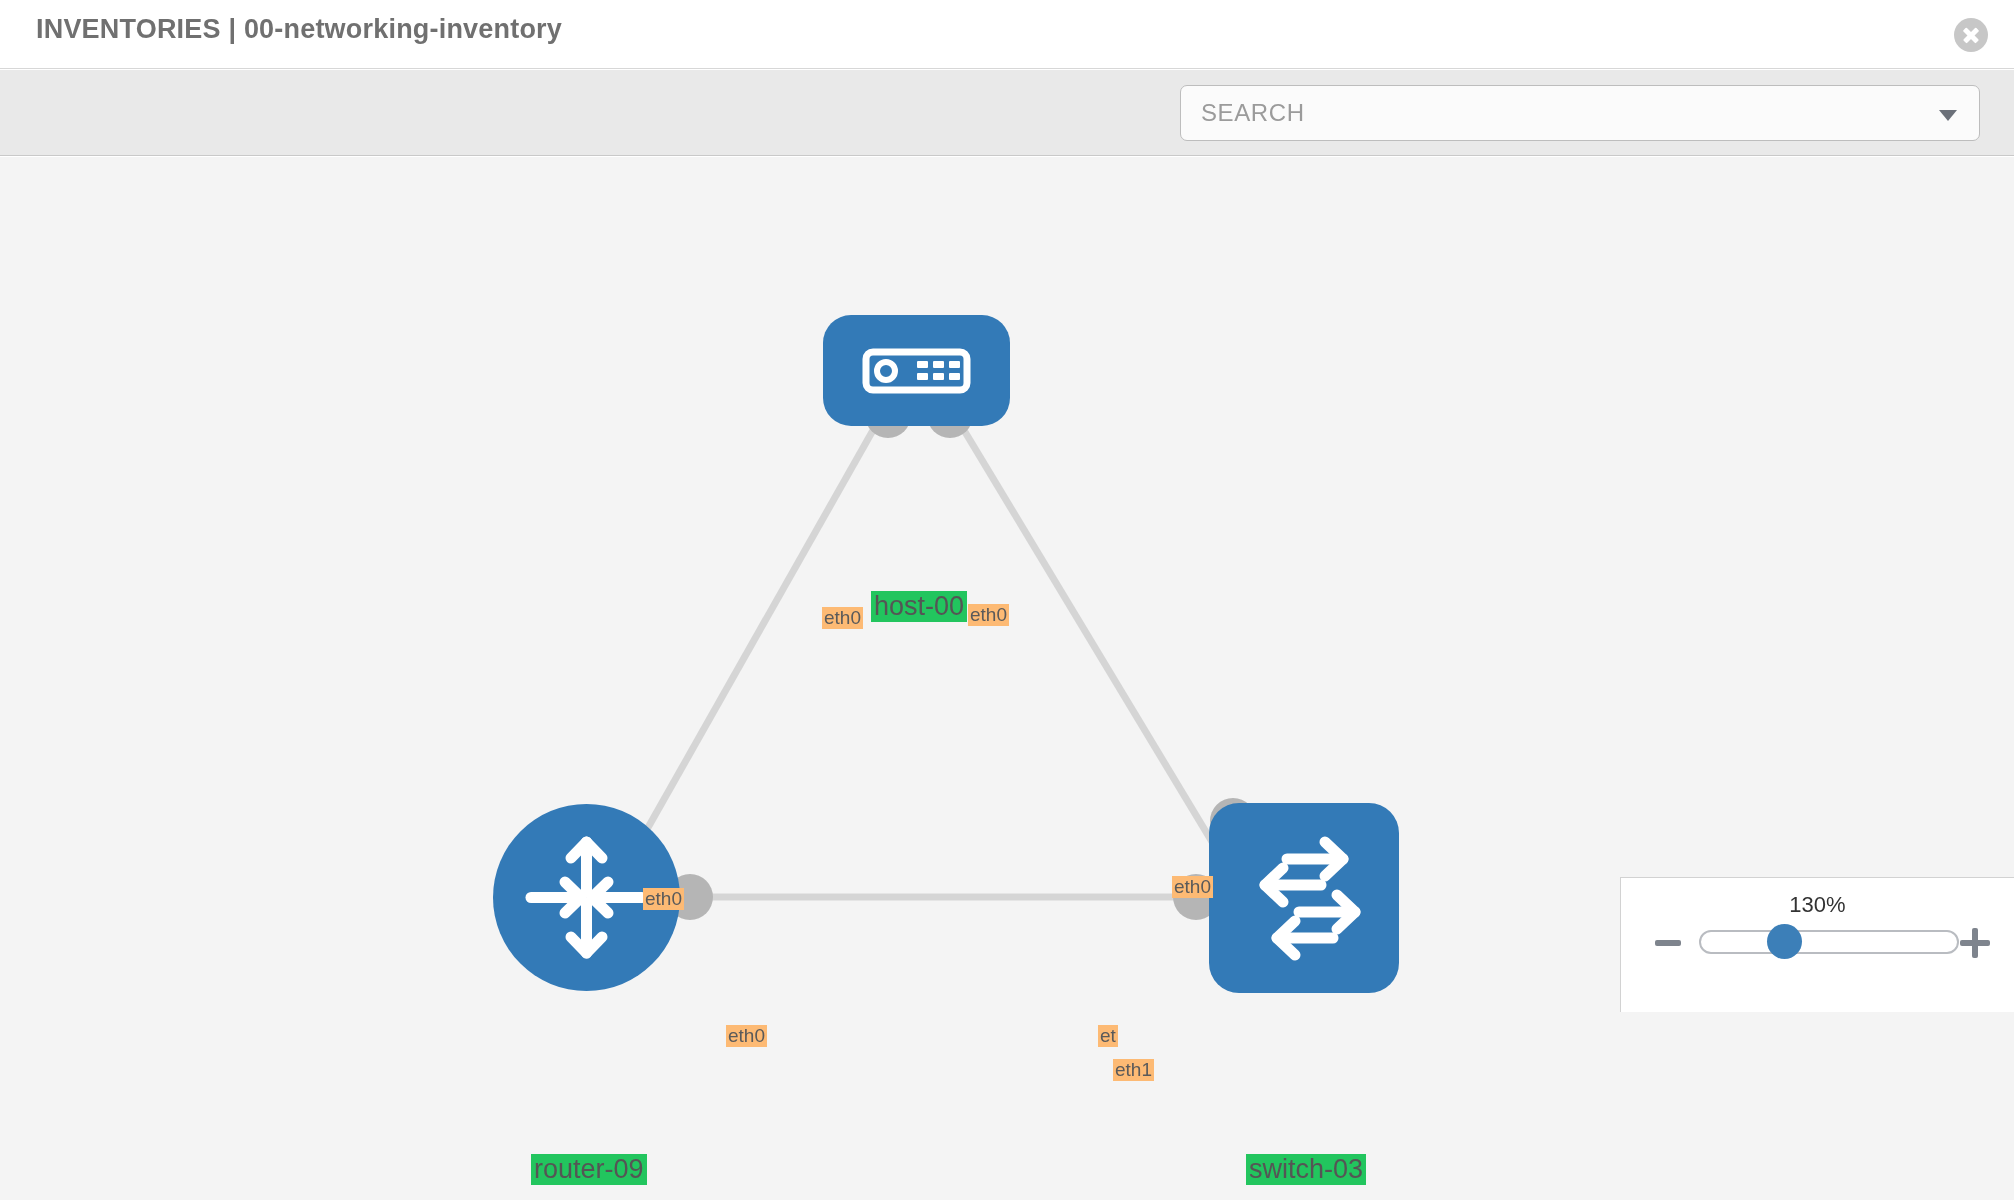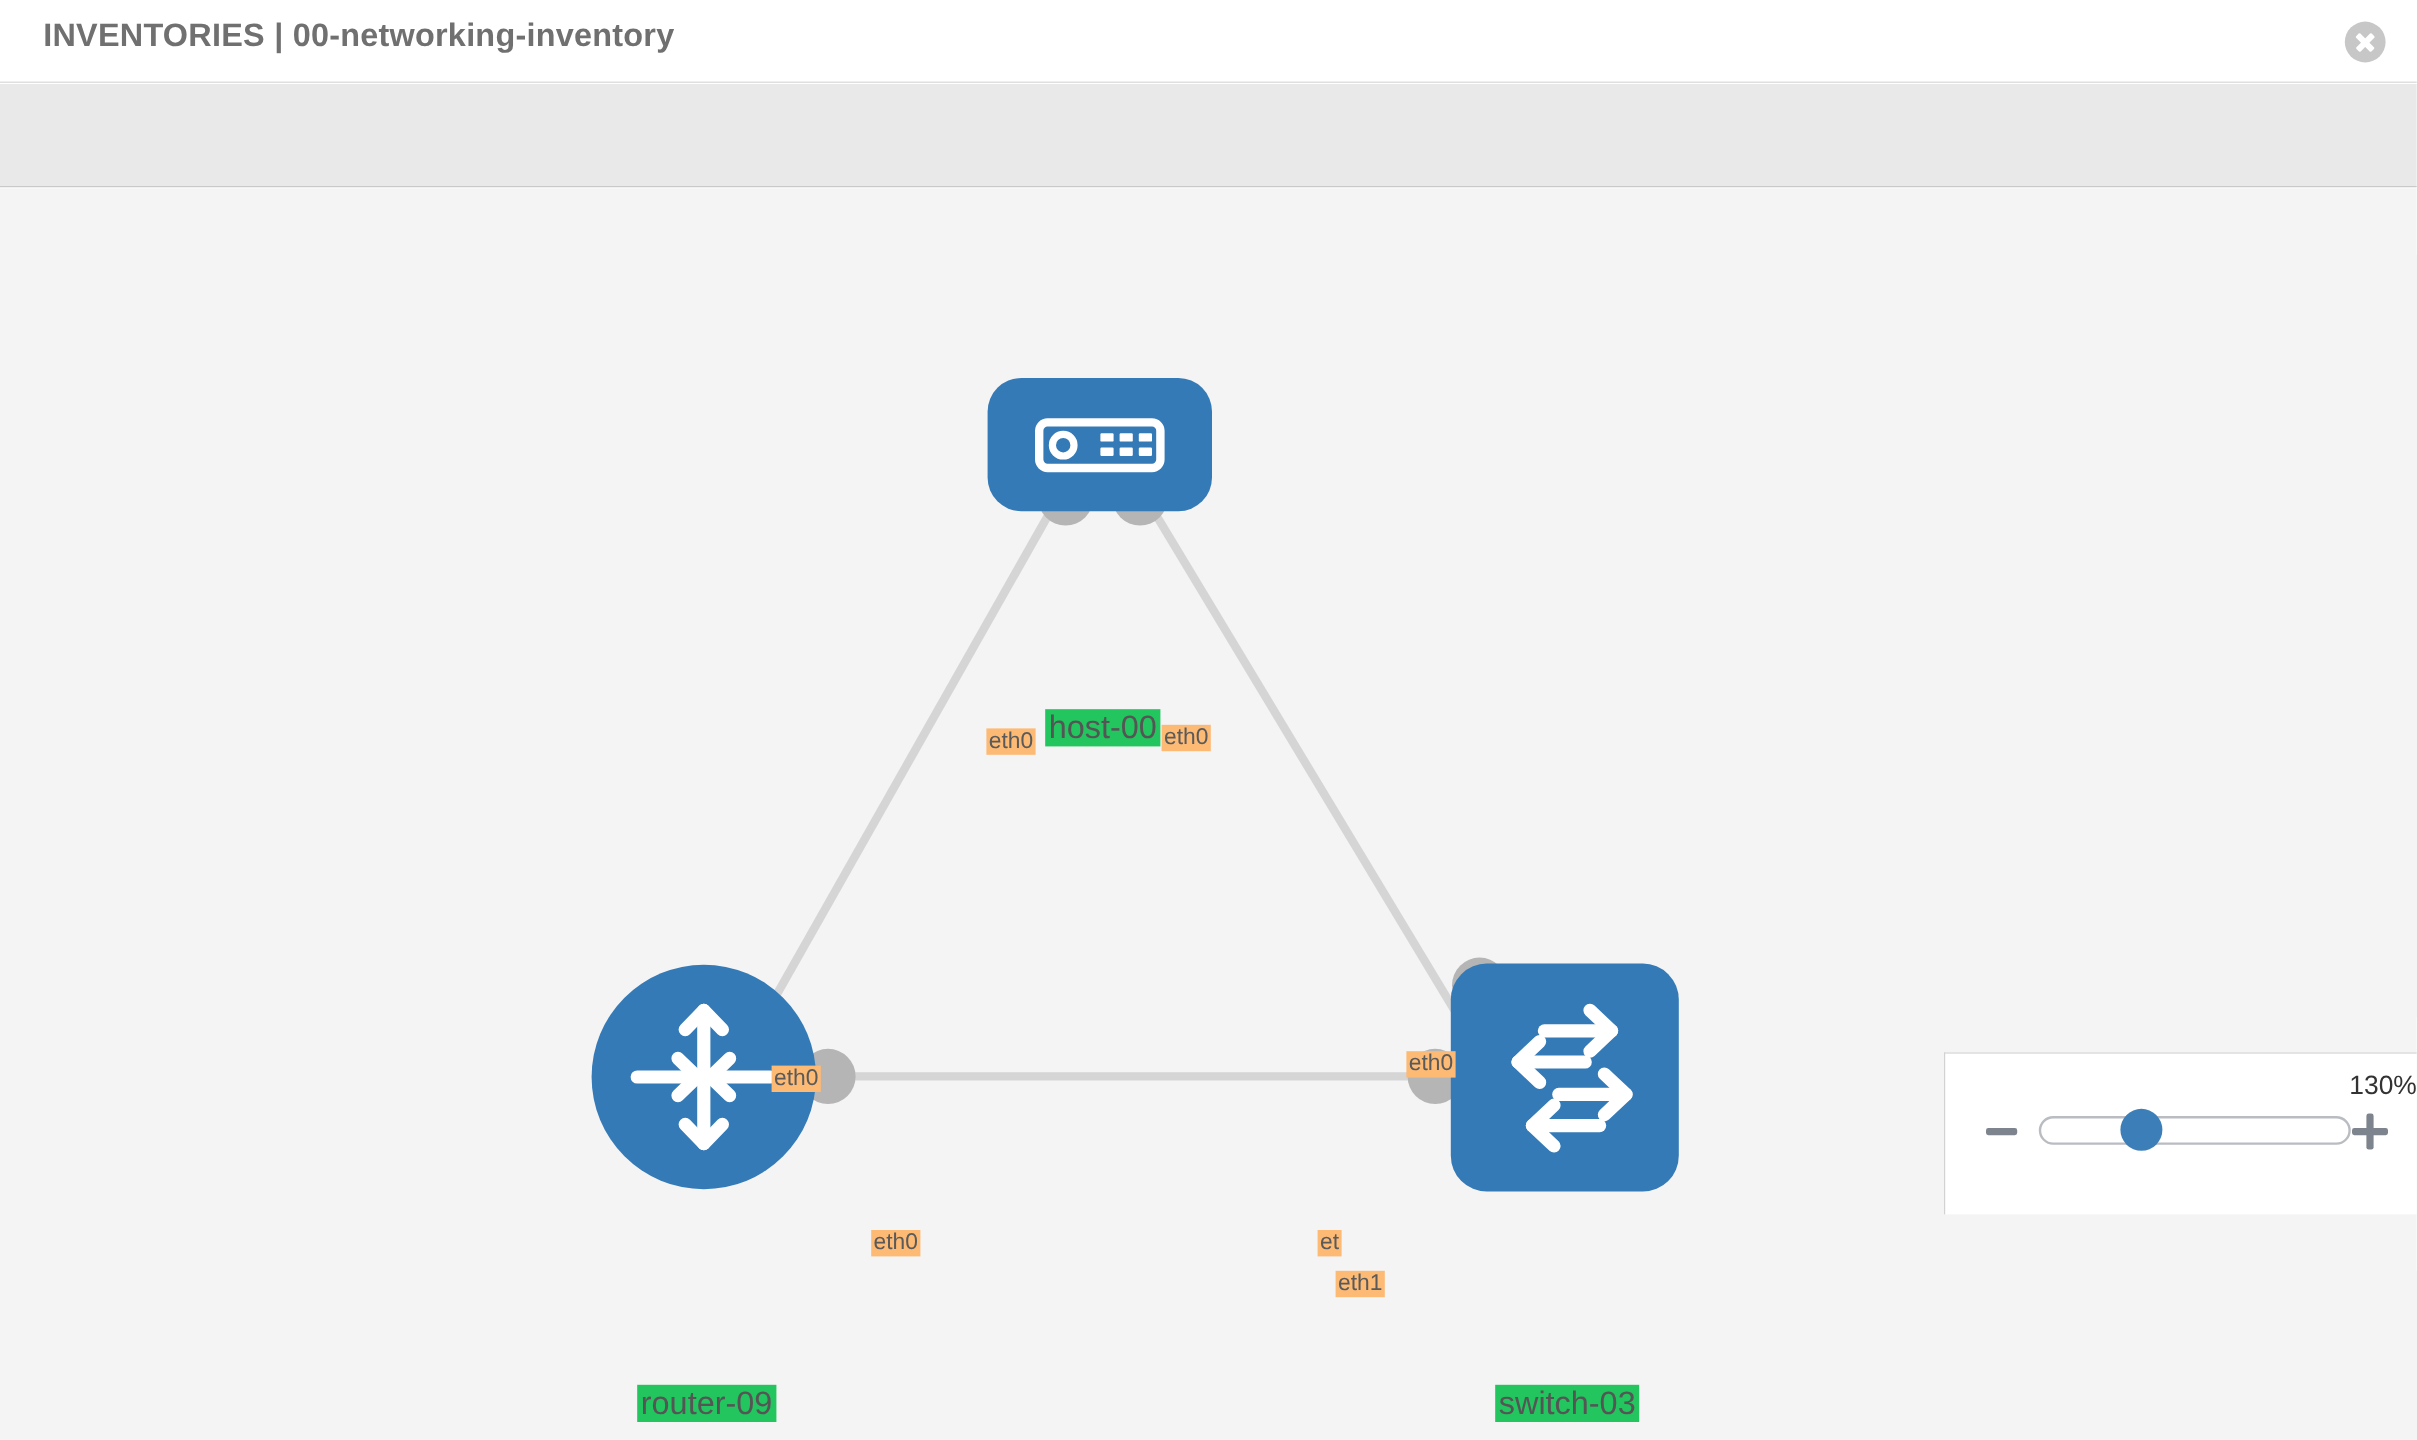--- a/index.html
+++ b/index.html
@@ -147,21 +147,21 @@
   
   .zoom-panel {
     position: absolute; right: 0; bottom: 0;
     width: 394px; height: 135px;
     background: #ffffff;
     border-top: 1px solid #d2d2d2;
     border-left: 1px solid #d2d2d2;
   }
   .zoom-value {
     position: absolute; left: 0; right: 0; top: 14px;
-    text-align: right;
+    text-align: center;
     font-size: 22px; color: #333333;
   }
   .zoom-minus {
     position: absolute; left: 34px; top: 62px;
     width: 26px; height: 6px; border-radius: 2px;
     background: #7e848d; cursor: pointer;
   }
   .zoom-plus {
     position: absolute; right: 24px; top: 50px;
     width: 30px; height: 30px; cursor: pointer;
@@ -210,20 +210,24 @@
       <svg viewBox="0 0 42 42" xmlns="http://www.w3.org/2000/svg">
         <g fill="none" stroke="#7e848d" stroke-width="4">
           <circle cx="14.5" cy="16" r="8.5"></circle>
           <path d="M20.6 22.2 L36 34.5" stroke-linecap="round"></path>
           <path d="M29.5 25.5 L33.5 30.5" stroke-linecap="round"></path>
           <path d="M34.5 29.5 L38 33" stroke-linecap="round"></path>
         </g>
       </svg>
     </span>
 
+    <div class="search-select">
+      <span class="sel-text">SEARCH</span>
+      <span class="caret"></span>
+    </div>
   </div>
 
   <div class="canvas">
 
     <svg class="topo-svg" viewBox="0 0 2014 1043" xmlns="http://www.w3.org/2000/svg">
 
       <g stroke="#d5d5d5" stroke-width="7" fill="none">
         <line x1="889" y1="245" x2="620" y2="720"></line>
         <line x1="947" y1="245" x2="1232" y2="718"></line>
         <line x1="672" y1="740" x2="1220" y2="740"></line>

